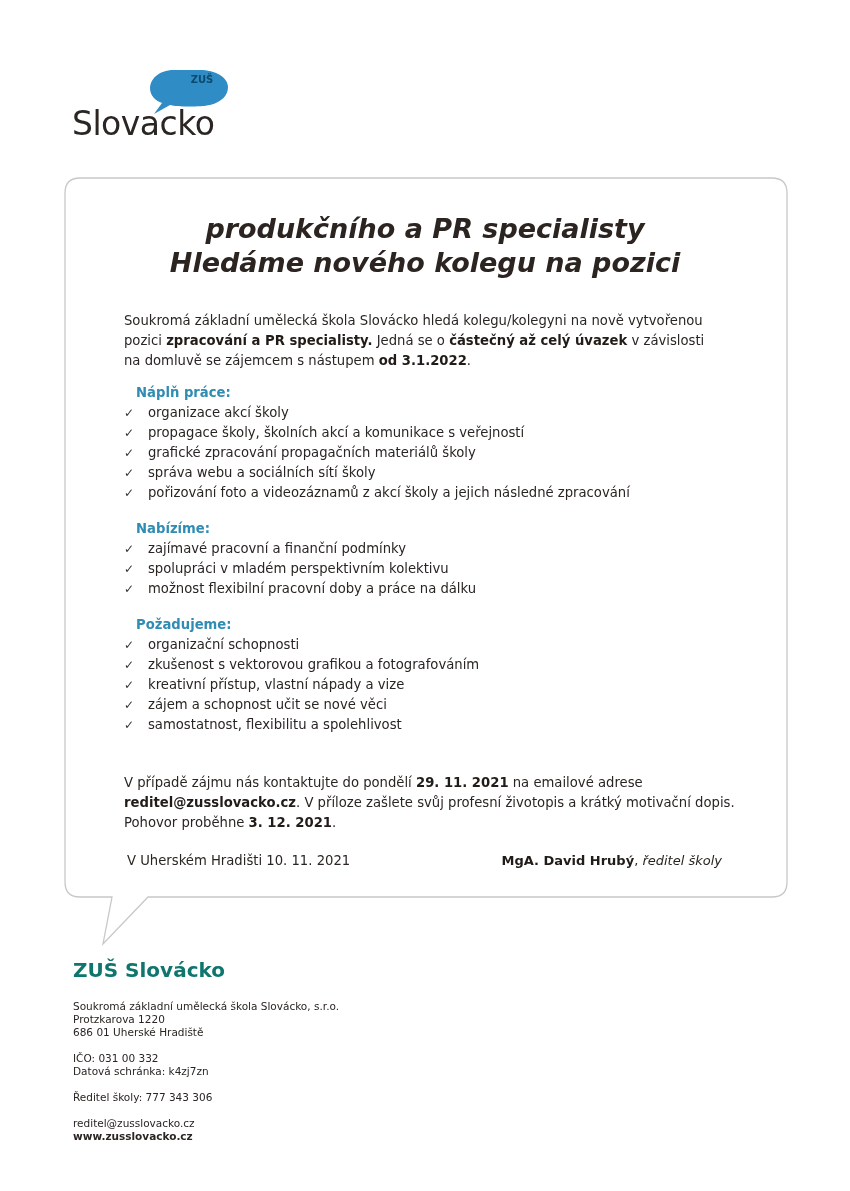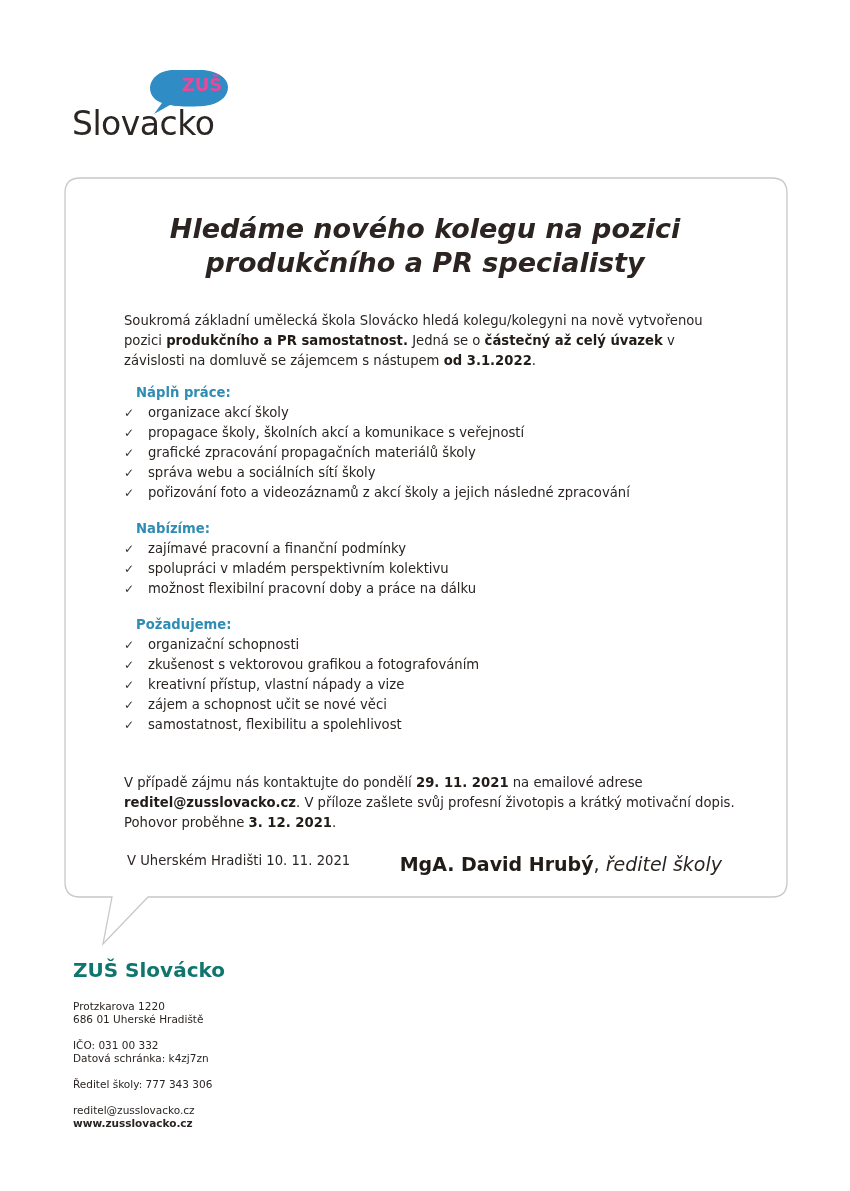--- a/index.html
+++ b/index.html
@@ -3,41 +3,41 @@
 <meta charset="utf-8">
 <style>
   html, body { margin: 0; padding: 0; background: #ffffff; }
   body { width: 850px; height: 1191px; position: relative; overflow: hidden;
          font-family: "DejaVu Sans", sans-serif; color: #2a2522; }
   .logo { position: absolute; left: 70px; top: 68px; width: 170px; height: 72px; }
   .logo svg { position: absolute; left: 0; top: 0; }
   .logo-word { position: absolute; left: 2px; top: 36px; font-family: "DejaVu Sans", sans-serif;
                font-size: 33px; color: #2b2623; letter-spacing: -0.5px; font-weight: 500; text-align: right; }
   .logo-zus { position: absolute; left: 104px; top: 6px; width: 56px; text-align: center;
-              color: #ec4899; font-weight: bold; font-size: 18px; }
+              color: #0c4a6e; font-weight: bold; font-size: 10px; }
 
   .bubble-svg { position: absolute; left: 0; top: 0; }
 
   .title { position: absolute; left: 100px; width: 650px; top: 212px; text-align: center;
            font-family: "DejaVu Sans", sans-serif; font-style: italic; font-weight: bold;
            font-size: 27px; line-height: 34px; color: #2b2421; }
 
   .content { position: absolute; left: 124px; top: 311px; width: 600px; font-size: 13.2px;
              line-height: 20px; color: #2a2522; }
   .content p { margin: 0; }
   .section-h { color: #2f8cb3; font-weight: bold; margin-top: 12px; margin-left: 12px; }
   .list { list-style: none; margin: 0; padding: 0; }
   .list li { display: flex; align-items: baseline; }
   .check { width: 24px; flex: none; font-size: 12px; color: #333; }
   b { font-weight: bold; color: #221c19; }
 
   .contact { position: absolute; left: 124px; top: 773px; width: 640px; font-size: 13.2px; line-height: 20px; }
   .contact p { margin: 0; }
   .place { position: absolute; left: 127px; top: 853px; font-size: 13.2px; }
-  .sign { position: absolute; right: 128px; top: 853px; font-size: 19px; text-align: right; }
+  .sign { position: absolute; right: 128px; top: 853px; font-size: 13px; text-align: right; }
 
   .footer { position: absolute; left: 73px; top: 960px; width: 400px; font-size: 10.5px; line-height: 13px; color: #2a2522; }
   .footer-title { color: #0f766e; font-size: 20px; font-weight: bold; margin-bottom: 20px; line-height: 20px; }
   .footer p { margin: 0; }
   .fgap { height: 13px; }
 </style>
 </head>
 <body>
 
 <div class="logo">
@@ -46,26 +46,26 @@
   </svg>
   <span class="logo-zus">ZUŠ</span>
   <span class="logo-word">Slovacko</span>
 </div>
 
 <svg class="bubble-svg" width="850" height="1191">
   <path d="M 80 178 L 772 178 Q 787 178 787 193 L 787 882 Q 787 897 772 897 L 148 897 L 103 944 L 112 897 L 80 897 Q 65 897 65 882 L 65 193 Q 65 178 80 178 Z" fill="#ffffff" stroke="#c8c8c8" stroke-width="1.3"></path>
 </svg>
 
 <div class="title">
+  <div>produkčního a PR specialisty</div>
   <div>Hledáme nového kolegu na pozici</div>
-  <div>produkčního a PR specialisty</div>
 </div>
 
 <div class="content">
-  <p><span>Soukromá základní umělecká škola Slovácko hledá kolegu/kolegyni na nově vytvořenou pozici </span><b>produkčního a PR samostatnost.</b><span> Jedná se o </span><b>částečný až celý úvazek</b><span> v závislosti na domluvě se zájemcem s nástupem </span><b>od 3.1.2022</b><span>.</span></p>
+  <p><span>Soukromá základní umělecká škola Slovácko hledá kolegu/kolegyni na nově vytvořenou pozici </span><b>zpracování a PR specialisty.</b><span> Jedná se o </span><b>částečný až celý úvazek</b><span> v závislosti na domluvě se zájemcem s nástupem </span><b>od 3.1.2022</b><span>.</span></p>
 
   <div class="section-h">Náplň práce:</div>
   <ul class="list">
     <li>
         <span class="check">✓</span>
         <span>organizace akcí školy</span>
       </li>
     <li>
         <span class="check">✓</span>
         <span>propagace školy, školních akcí a komunikace s veřejností</span>
@@ -127,20 +127,21 @@
 
 <div class="contact">
   <p><span>V případě zájmu nás kontaktujte do pondělí </span><b>29. 11. 2021</b><span> na emailové adrese </span><b>reditel@zusslovacko.cz</b><span>. V příloze zašlete svůj profesní životopis a krátký motivační dopis. Pohovor proběhne </span><b>3. 12. 2021</b><span>.</span></p>
 </div>
 
 <div class="place">V Uherském Hradišti 10. 11. 2021</div>
 <div class="sign"><b>MgA. David Hrubý</b><span>, </span><i>ředitel školy</i></div>
 
 <div class="footer">
   <div class="footer-title">ZUŠ Slovácko</div>
+  <p>Soukromá základní umělecká škola Slovácko, s.r.o.</p>
   <p>Protzkarova 1220</p>
   <p>686 01 Uherské Hradiště</p>
   <div class="fgap"></div>
   <p>IČO: 031 00 332</p>
   <p>Datová schránka: k4zj7zn</p>
   <div class="fgap"></div>
   <p>Ředitel školy: 777 343 306</p>
   <div class="fgap"></div>
   <p>reditel@zusslovacko.cz</p>
   <p style="font-weight:bold">www.zusslovacko.cz</p>

